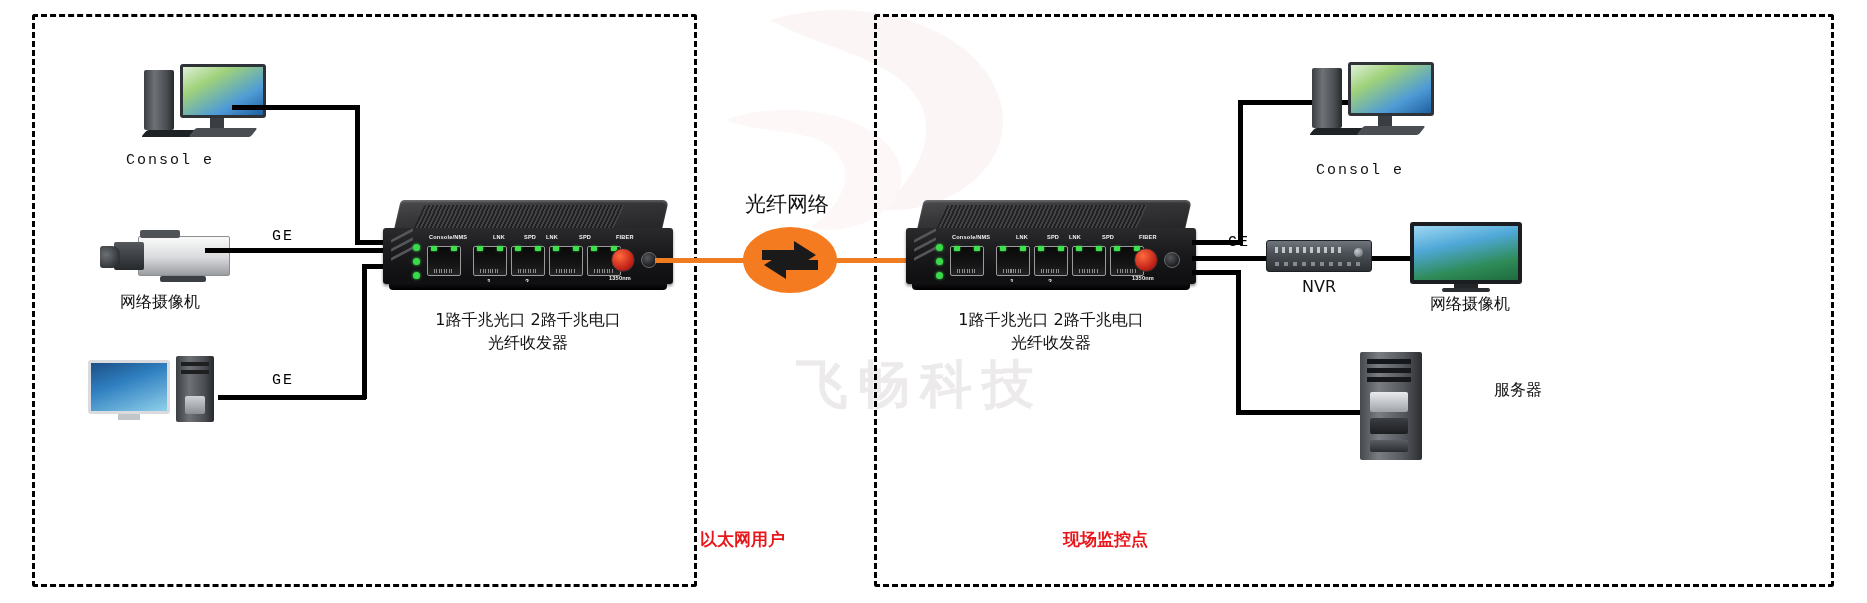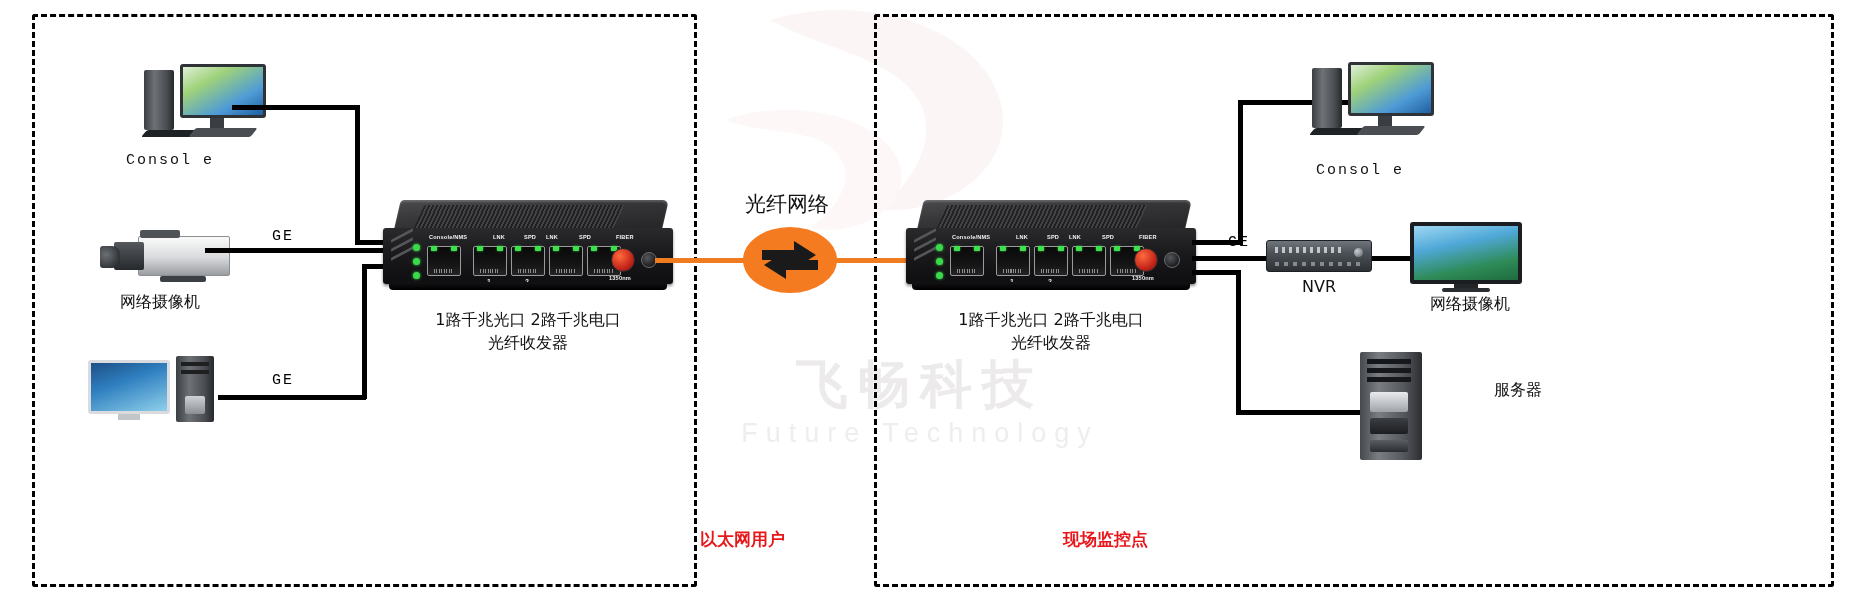--- a/index.html
+++ b/index.html
@@ -188,21 +188,20 @@
 
 <div class="stage">
 
   <svg class="wm-swirl" viewBox="0 0 460 300">
     <path d="M150,20 C250,-10 360,30 380,100 C398,165 330,215 260,210 C300,175 320,130 295,95 C268,57 200,48 150,20 Z" fill="#f3c9c9"></path>
     <path d="M105,120 C175,95 265,118 280,165 C292,205 240,238 190,228 C222,205 236,175 216,152 C196,128 145,135 105,120 Z" fill="#f6d4d4"></path>
   </svg>
 
   <div class="wm-text">
     <div class="cn">飞畅科技</div>
-    <div class="en">Future Technology</div>
   </div>
 
   <div class="zone" id="zone-left"></div>
   <div class="zone" id="zone-right"></div>
 
   <div class="zone-tag" style="left:700px; top:528px;">以太网用户</div>
   <div class="zone-tag" style="left:1063px; top:528px;">现场监控点</div>
 
   <div class="art" style="left:140px; top:60px; width:140px; height:95px;">
     <div class="pc-tower" style="left:4px; top:10px; width:30px; height:60px;"></div>

